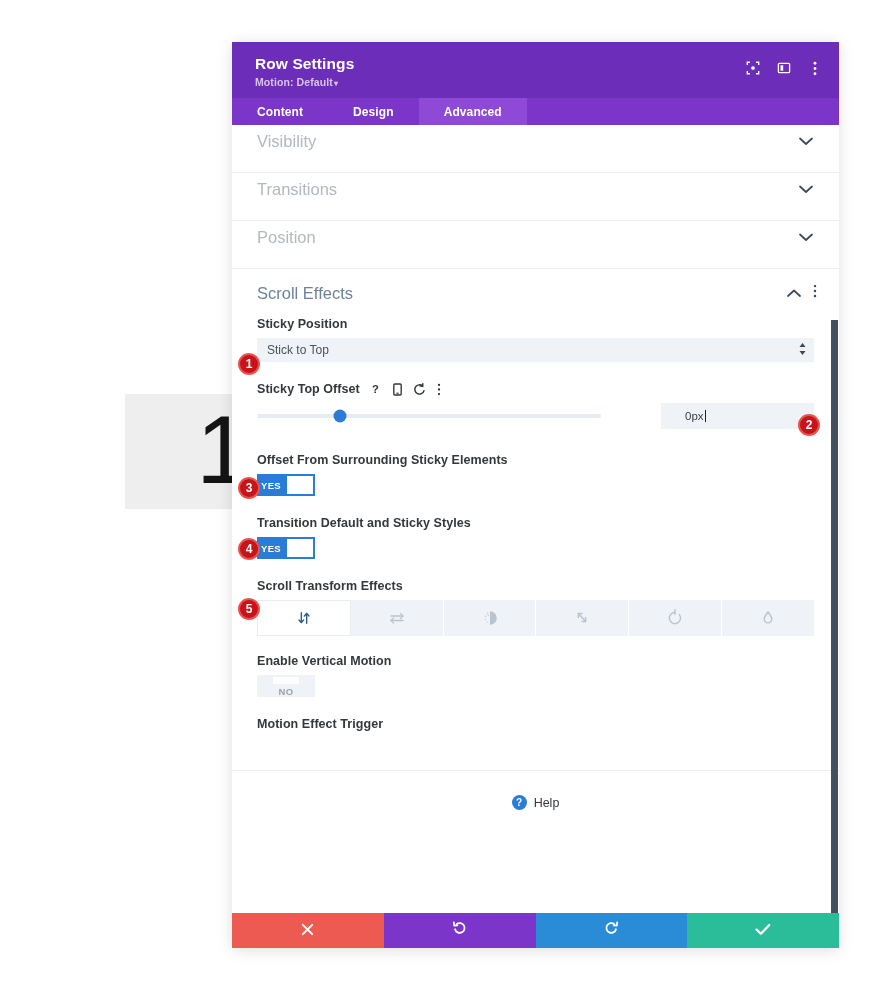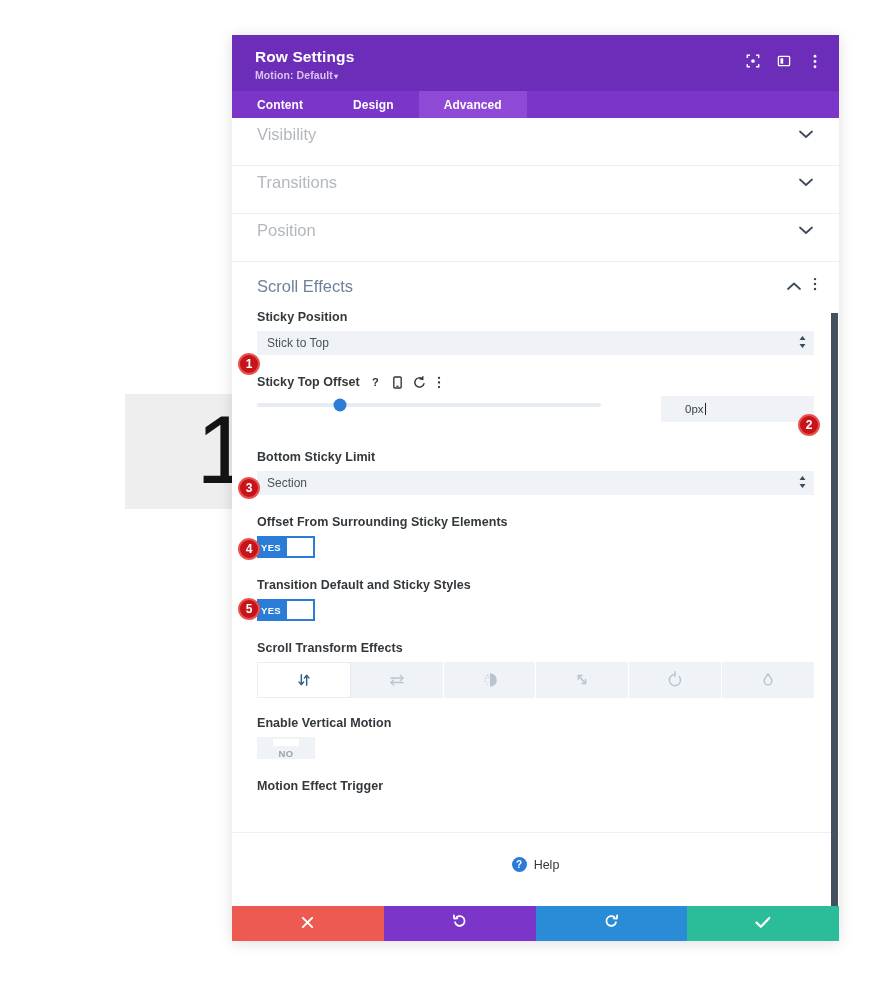--- a/index.html
+++ b/index.html
@@ -33,21 +33,21 @@
     line-height: 1;
     letter-spacing: -2px;
     margin-left: 34px;
     margin-top: -4px;
   }
 
   
   .modal {
     position: absolute;
     left: 232px;
-    top: 35px;
+    top: 42px;
     width: 607px;
     height: 906px;
     background: #0f172a;
     box-shadow: 0 2px 14px rgba(0,0,0,0.13);
     display: flex;
     flex-direction: column;
   }
 
   
   .modal-header {
@@ -184,23 +184,24 @@
     font-size: 12px;
     color: #4b5258;
     cursor: pointer;
     position: relative;
   }
   .sel .spin { font-size: 9px; color: #3a4a58; line-height: 9px; text-align:center; }
 
   
   .slider-row {
     display: flex;
+    align-items: center;
     gap: 14px;
     margin-top: 6px;
-    margin-bottom: 28px;
+    margin-bottom: 4px;
   }
   .slider-track-wrap { flex: 1 1 auto; padding-right: 46px; position: relative; height: 18px; display:flex; align-items:center;}
   .slider-track {
     height: 4px;
     background: #e7ebf2;
     width: 100%;
     border-radius: 2px;
     position: relative;
   }
   .slider-handle {
@@ -488,32 +489,20 @@
                 <div class="slider-handle" id="stickyHandle" style="left: 24%;"></div>
               </div>
             </div>
             <div class="slider-input-box">
               <span>0px</span>
                 <span class="caret-bar"></span>
             </div>
           </div>
         </div>
 
-        <div class="field">
-          <div class="field-label">Bottom Sticky Limit</div>
-          <div class="sel">
-            <span>Section</span>
-            <span class="spin">
-              <svg width="7" height="12" viewBox="0 0 7 12" fill="currentColor">
-                  <path d="M3.5 0 L6.5 4 H0.5 Z"></path>
-                  <path d="M3.5 12 L0.5 8 H6.5 Z"></path>
-                </svg>
-            </span>
-          </div>
-        </div>
 
         <div class="spacer-24"></div>
 
         <div class="field">
           <div class="field-label">Offset From Surrounding Sticky Elements</div>
           <div class="toggle yes">
             <span class="tlabel">YES</span>
             <span class="knob"></span>
           </div>
         </div>

